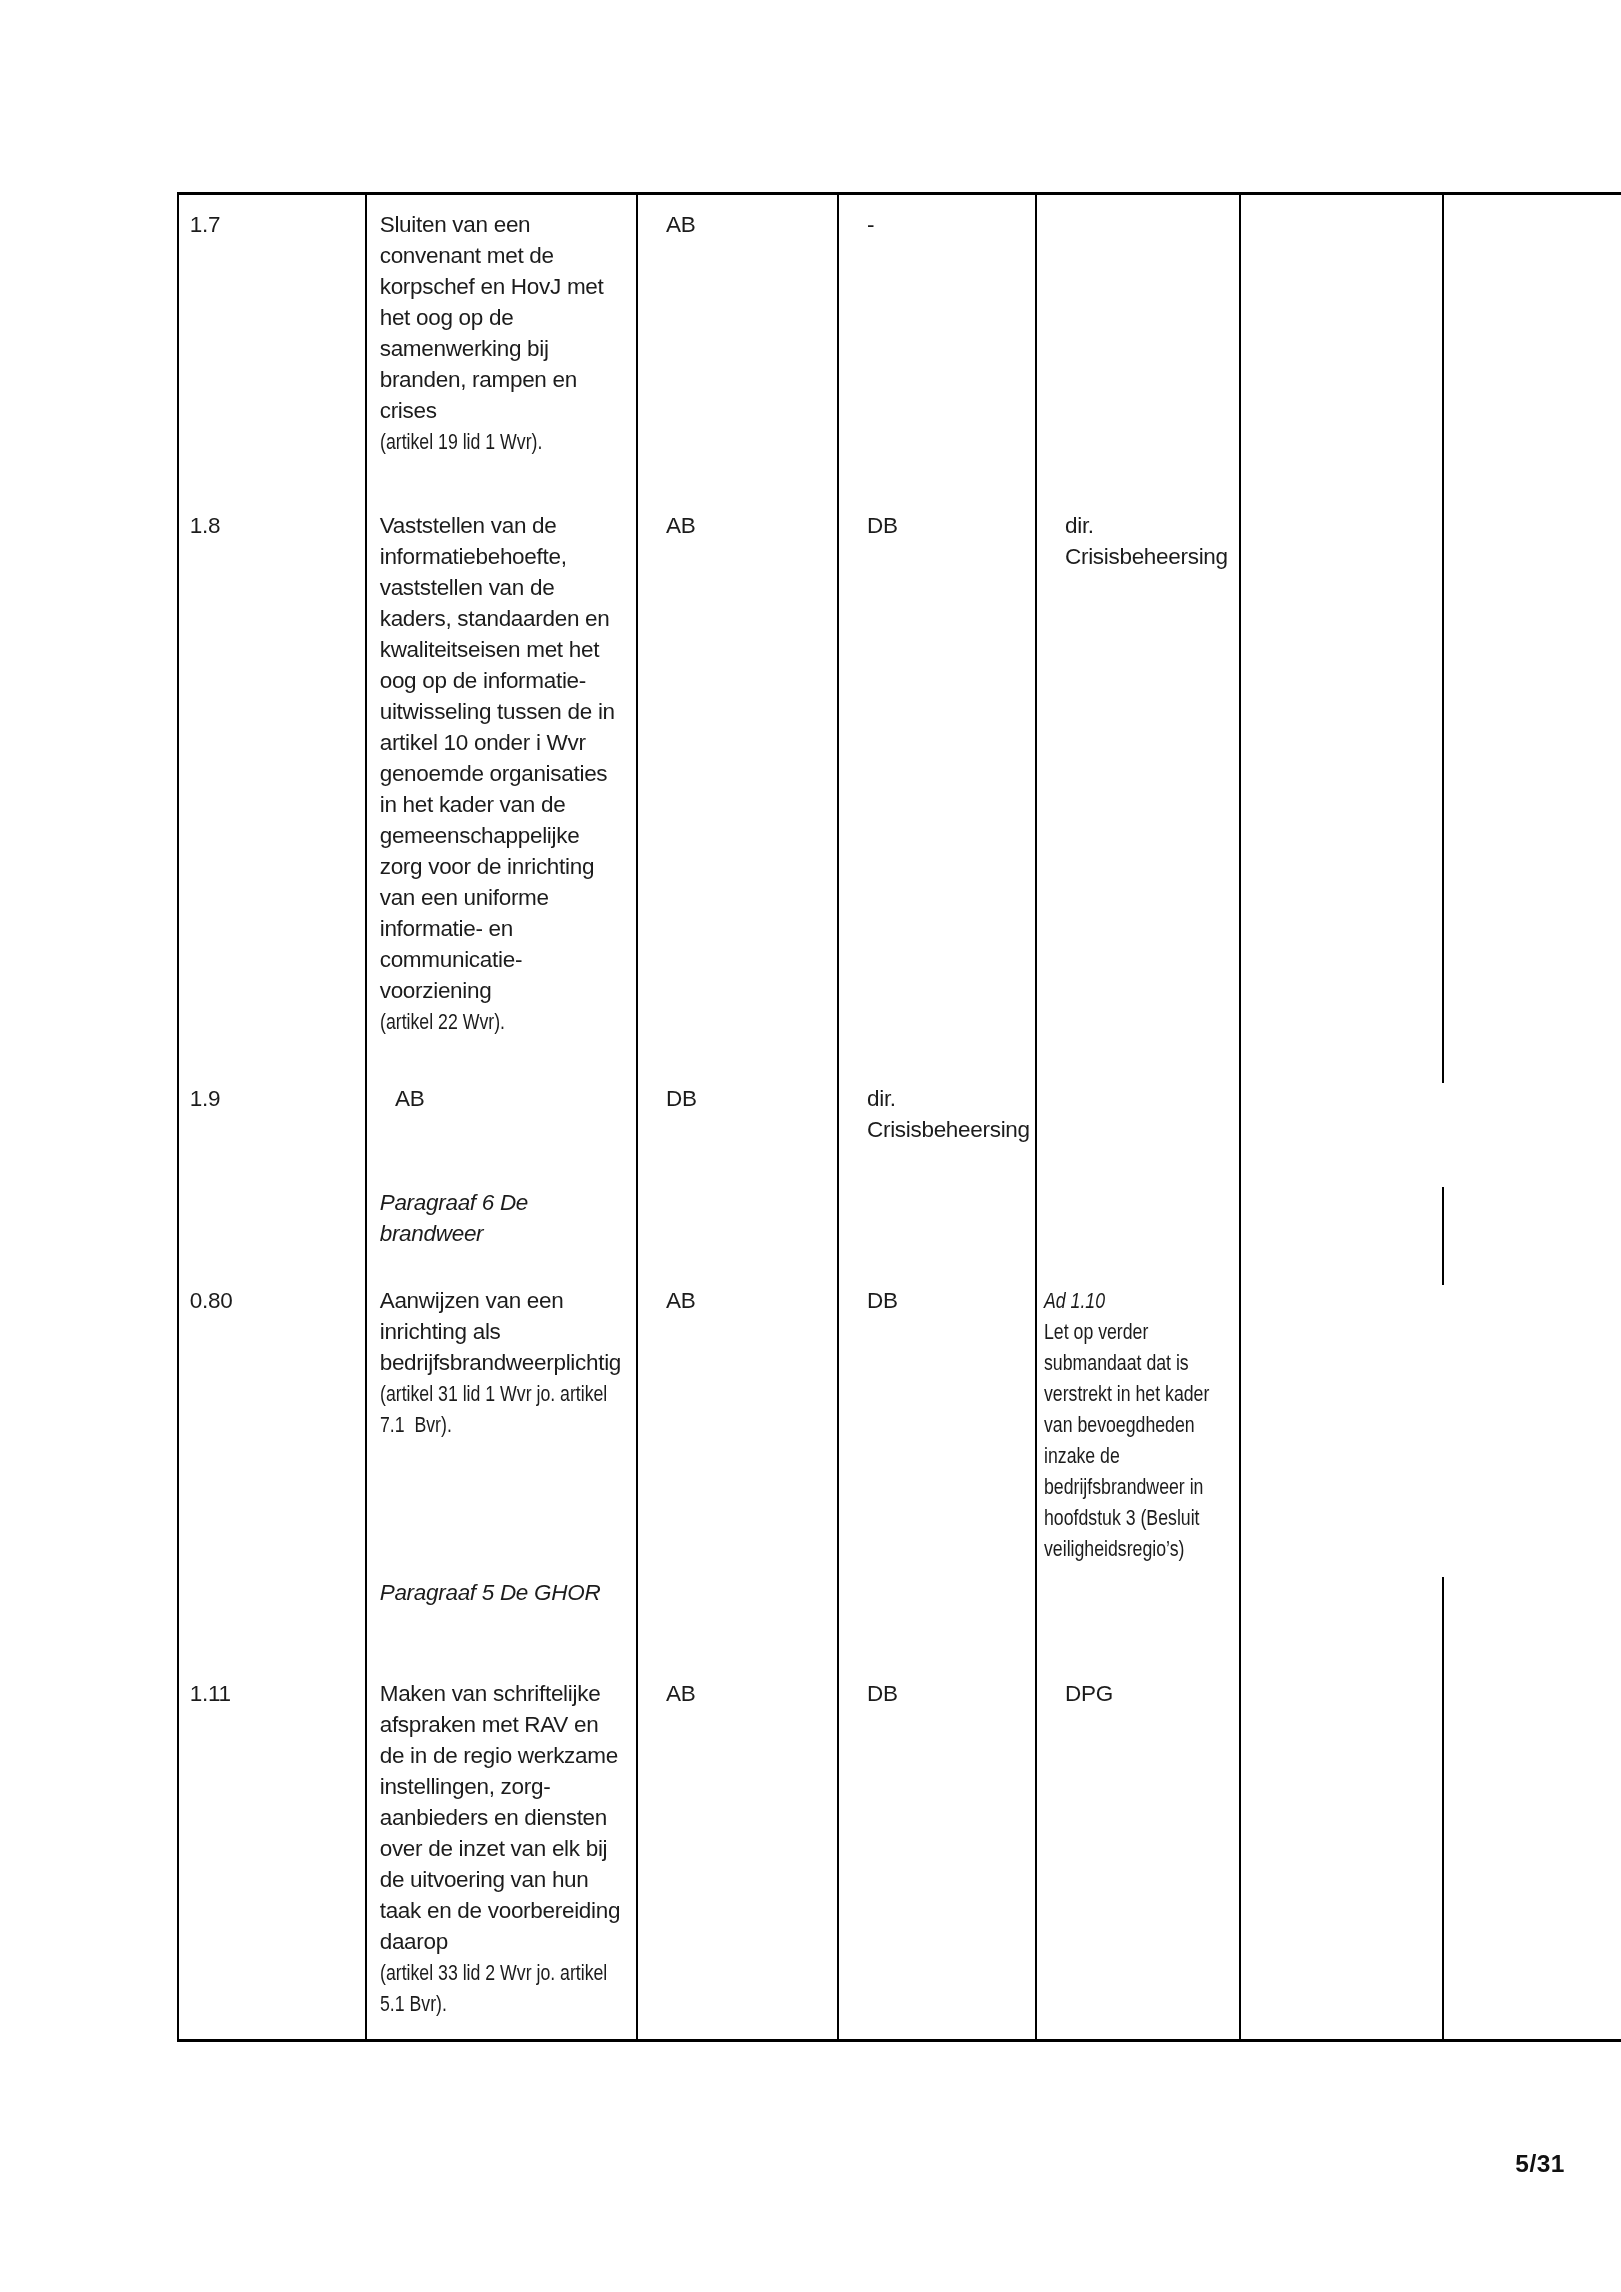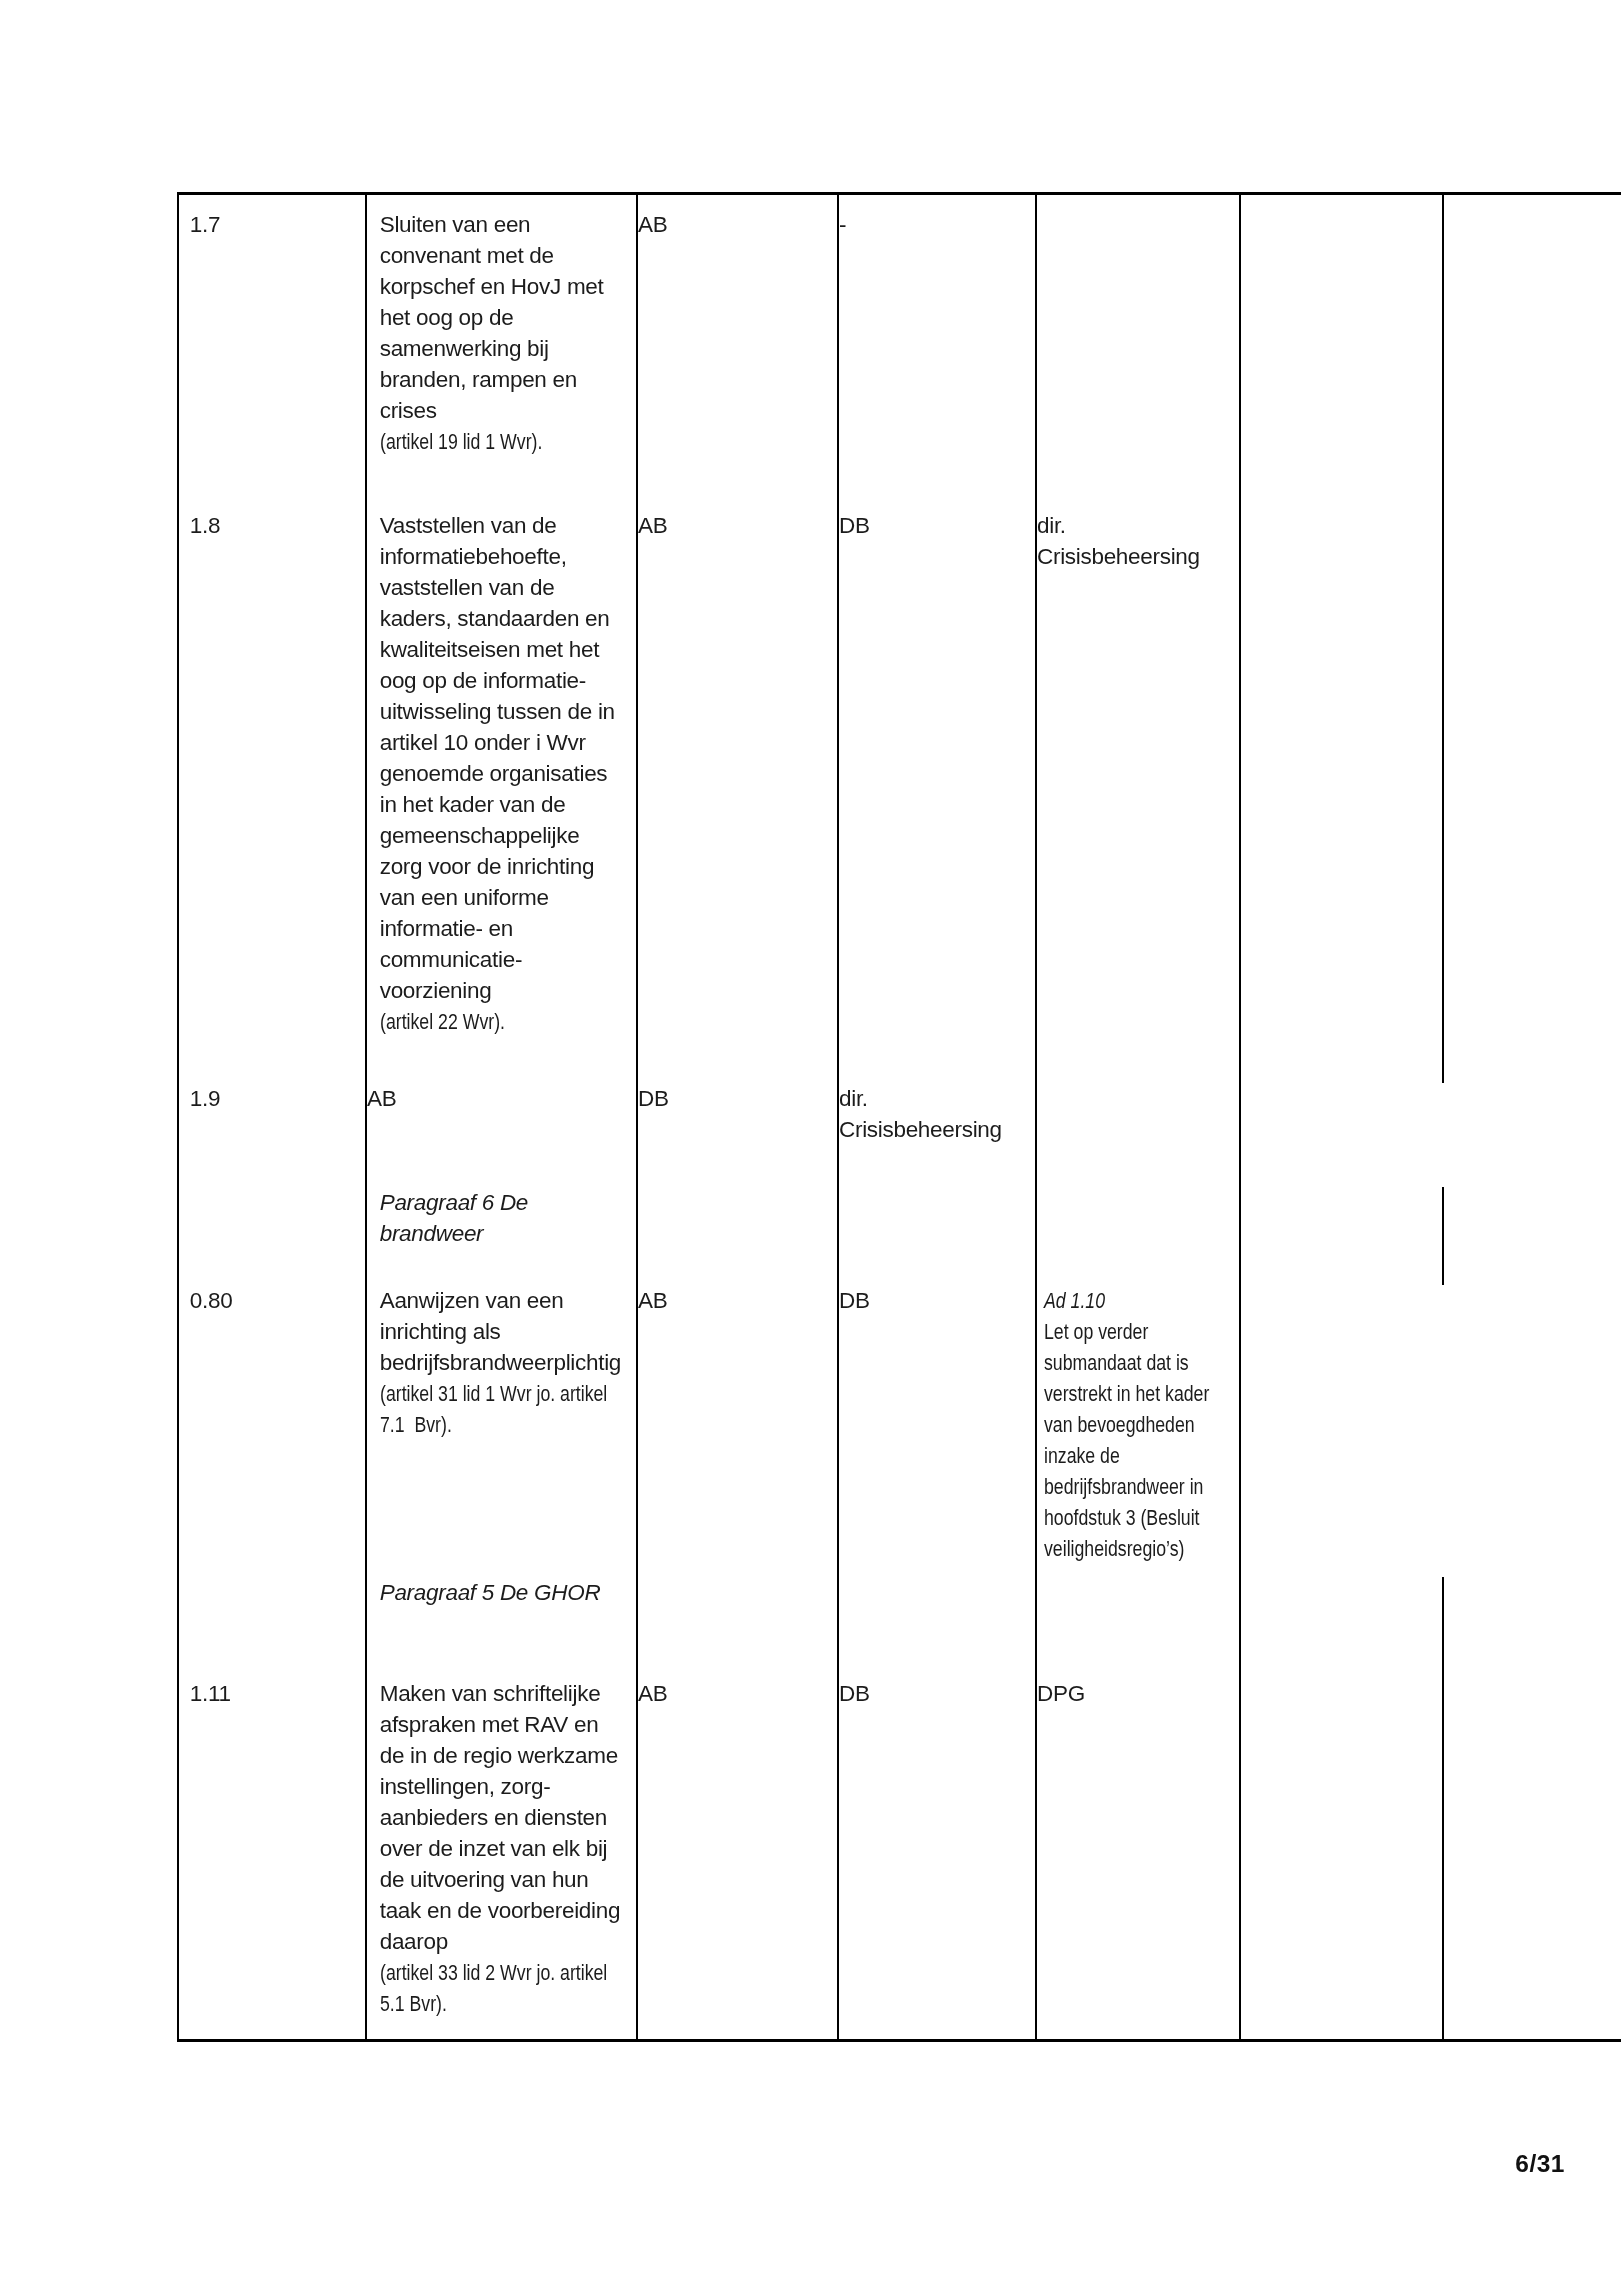--- a/index.html
+++ b/index.html
@@ -10,21 +10,21 @@
   .tbl {
     position:absolute; left:177px; top:192px; width:1530px;
     border-top:3.9px solid #000; border-bottom:3.9px solid #000;
   }
   .row { display:grid; grid-template-columns:190px 271px 201px 198px 204px 203px; }
   .cell {
     box-sizing:border-box; border-right:2px solid #000; overflow:hidden;
     padding:0 7.8px 0 12.7px;
   }
   .cell.c1 { border-left:2px solid #000; padding-left:10.8px; }
-  .cell.c3, .cell.c4, .cell.c5 { padding-left:0; }
+  .cell.c3, .cell.c4, .cell.c5 { padding-left:28px; }
   .cell.c6 { padding-left:7px; }
   .lines {
     font-size:22.5px; line-height:31px; letter-spacing:-0.3px;
     white-space:pre; color:#1c1c1c;
   }
   .small {
     font-size:21.6px; letter-spacing:0;
     transform:scaleX(0.82); transform-origin:left top;
   }
   .italic { font-style:italic; }
@@ -204,16 +204,16 @@
         <div class="lines">DB</div>
       </div>
       <div class="cell c5">
         <div class="lines">DPG</div>
       </div>
       <div class="cell c6"></div>
     </div>
 
   </div>
 
-  <div class="page-number">6/31</div>
+  <div class="page-number">5/31</div>
 
 </div>
 
 
 </body></html>

